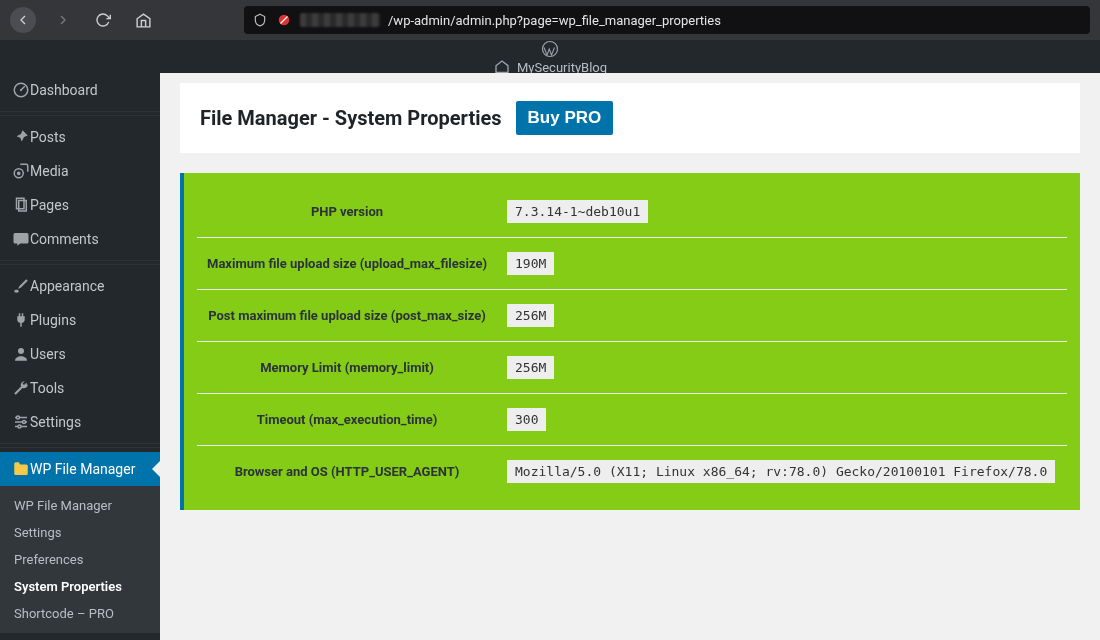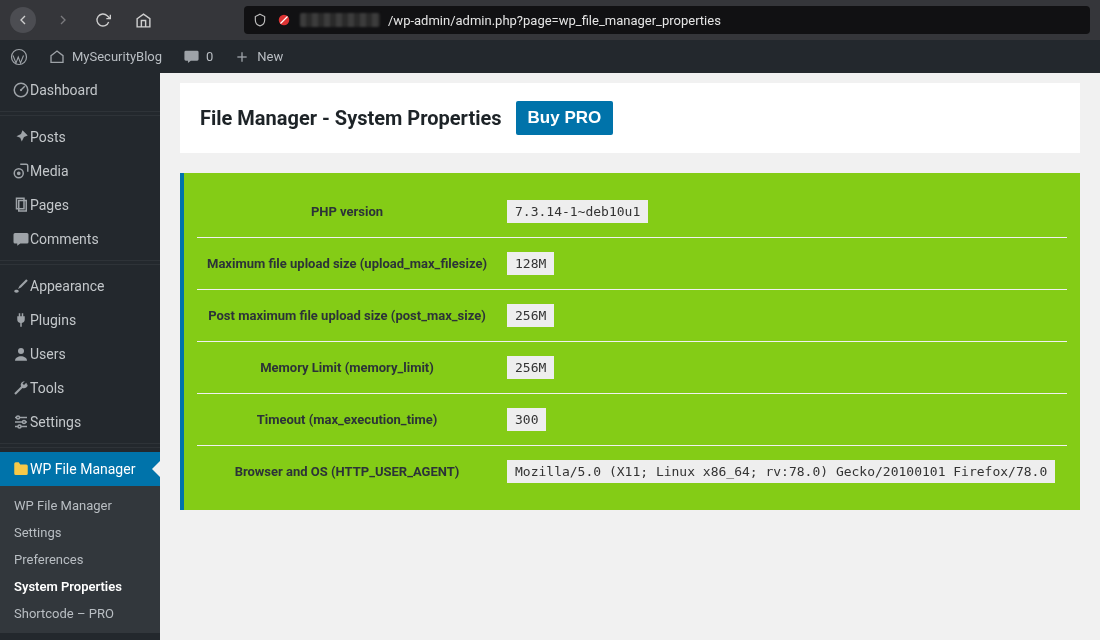--- a/index.html
+++ b/index.html
@@ -51,20 +51,21 @@
 
   
   .wp-adminbar {
     height: 33px;
     background: #23282d;
     display: flex;
     align-items: center;
     gap: 0;
     color: #b9bec3;
     font-size: 13px;
+    flex-direction: column;
   }
   .ab-item {
     padding: 0 10px;
     height: 33px;
     display: inline-flex;
     align-items: center;
     gap: 6px;
     cursor: pointer;
   }
   .ab-icon { width: 18px; height: 18px; display:inline-flex; align-items:center; justify-content:center; color:#9ea3a8; }
@@ -391,21 +392,21 @@
 
     <div class="props-card">
       <table class="props-table">
         <tbody>
           <tr>
             <td class="plabel">PHP version</td>
             <td><code class="pval">7.3.14-1~deb10u1</code></td>
           </tr>
           <tr>
             <td class="plabel">Maximum file upload size (upload_max_filesize)</td>
-            <td><code class="pval">128M</code></td>
+            <td><code class="pval">190M</code></td>
           </tr>
           <tr>
             <td class="plabel">Post maximum file upload size (post_max_size)</td>
             <td><code class="pval">256M</code></td>
           </tr>
           <tr>
             <td class="plabel">Memory Limit (memory_limit)</td>
             <td><code class="pval">256M</code></td>
           </tr>
           <tr>

